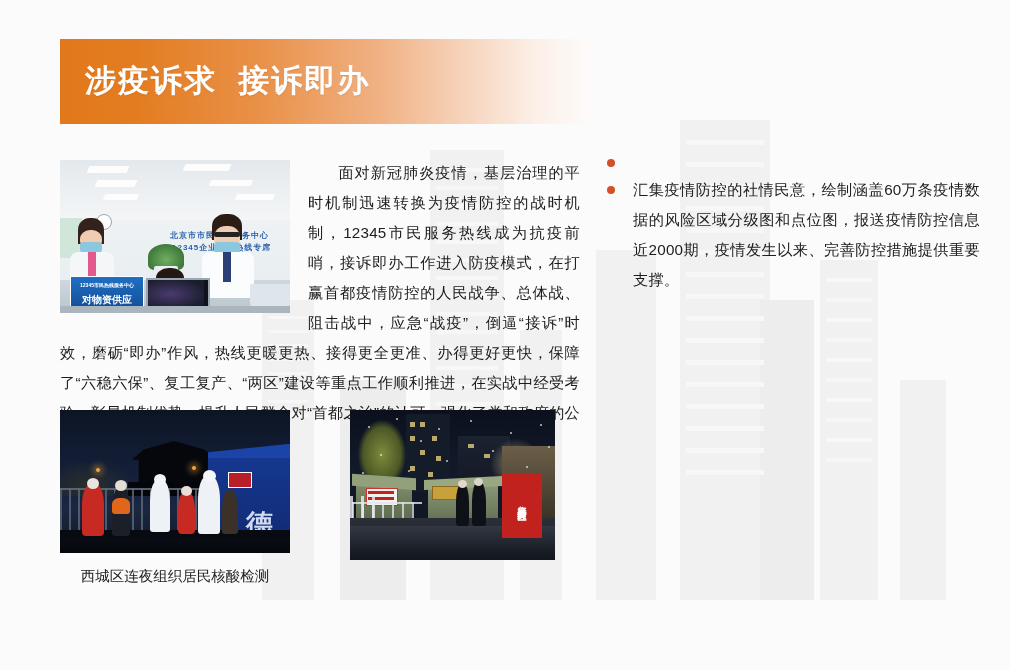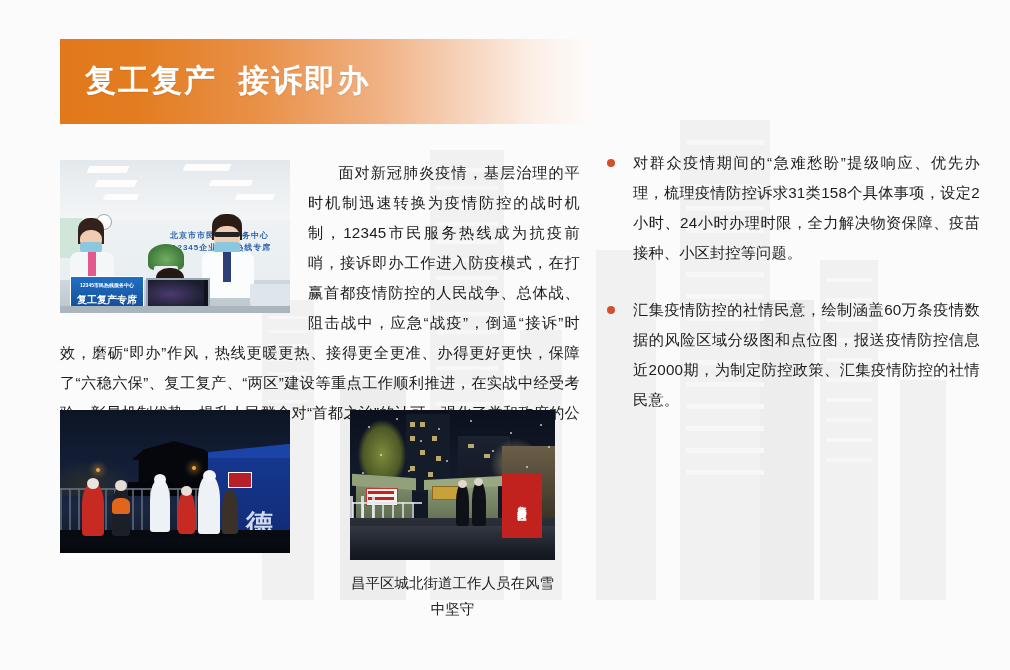--- a/index.html
+++ b/index.html
@@ -269,21 +269,21 @@
     <rect x="826" y="358" width="46" height="4"></rect>
       <rect x="826" y="378" width="46" height="4"></rect>
     <rect x="826" y="398" width="46" height="4"></rect>
       <rect x="826" y="418" width="46" height="4"></rect>
     <rect x="826" y="438" width="46" height="4"></rect>
       <rect x="826" y="458" width="46" height="4"></rect>
   </g>
 </svg>
 
 <div id="header-banner"></div>
-<div id="header-title">复工复产  接诉即办</div>
+<div id="header-title">涉疫诉求  接诉即办</div>
 
 <div id="content">
 
   <div id="left-col">
 
     <div id="photo-call-center">
       <div class="img-layer cc-ceiling"></div>
       <div class="img-layer cc-light" style="left:28px;top:6px;width:40px;height:7px;"></div>
       <div class="img-layer cc-light" style="left:36px;top:20px;width:40px;height:7px;"></div>
       <div class="img-layer cc-light" style="left:44px;top:34px;width:34px;height:6px;"></div>
@@ -312,21 +312,21 @@
 
       <div class="img-layer cc-person" style="left:152px;top:54px;width:30px;height:26px;background:#2b1d16;"></div>
       <div class="img-layer" style="left:154px;top:66px;width:26px;height:24px;background:#f0cdb2;border-radius:45%;"></div>
       <div class="img-layer" style="left:154px;top:72px;width:26px;height:5px;background:#222;border-radius:2px;"></div>
       <div class="img-layer" style="left:154px;top:82px;width:26px;height:12px;background:#8cc7e0;border-radius:4px;"></div>
       <div class="img-layer" style="left:142px;top:92px;width:52px;height:46px;background:#fbfcfd;border-radius:8px 8px 0 0;"></div>
       <div class="img-layer" style="left:163px;top:92px;width:8px;height:30px;background:#2c3f77;"></div>
 
       <div class="img-layer cc-badge">
         <span style="font-size:5px;padding-top:3px;">12345市民热线服务中心</span>
-        <span style="font-size:10px;padding-top:3px;">复工复产专席</span>
+        <span style="font-size:10px;padding-top:3px;">对物资供应</span>
       </div>
       <div class="img-layer cc-monitor"></div>
       <div class="img-layer" style="left:88px;top:120px;width:56px;height:28px;background:radial-gradient(ellipse at 40% 50%, #4a3a6e 0%, #191d2c 80%);"></div>
       <div class="img-layer" style="left:190px;top:124px;width:40px;height:22px;background:#dfe6eb;border-radius:2px;"></div>
       <div class="img-layer" style="left:0;top:146px;width:230px;height:7px;background:#aab5bd;"></div>
     </div>
 
     <div id="body-paragraph">面对新冠肺炎疫情，基层治理的平时机制迅速转换为疫情防控的战时机制，12345市民服务热线成为抗疫前哨，接诉即办工作进入防疫模式，在打赢首都疫情防控的人民战争、总体战、阻击战中，应急“战疫”，倒逼“接诉”时效，磨砺“即办”作风，热线更暖更热、接得更全更准、办得更好更快，保障了“六稳六保”、复工复产、“两区”建设等重点工作顺利推进，在实战中经受考验、彰显机制优势，提升人民群众对“首都之治”的认可，强化了党和政府的公信力。</div>
 
     <div id="bottom-photos">
@@ -353,20 +353,21 @@
           <div class="img-layer" style="left:55px;top:70px;width:12px;height:11px;border-radius:50%;background:#e4ddd4;"></div>
           <div class="img-layer na-white" style="left:90px;top:70px;width:20px;height:52px;"></div>
           <div class="img-layer" style="left:94px;top:64px;width:12px;height:11px;border-radius:50%;background:#f2f5f7;"></div>
           <div class="img-layer na-red" style="left:118px;top:82px;width:17px;height:42px;"></div>
           <div class="img-layer" style="left:121px;top:76px;width:11px;height:10px;border-radius:50%;background:#e7e0d8;"></div>
           <div class="img-layer na-white" style="left:138px;top:66px;width:22px;height:58px;"></div>
           <div class="img-layer" style="left:143px;top:60px;width:13px;height:12px;border-radius:50%;background:#f4f7f9;"></div>
           <div class="img-layer na-dark" style="left:162px;top:80px;width:16px;height:44px;background:#3b3129;"></div>
           <div class="img-layer" style="left:0;top:128px;width:230px;height:15px;background:linear-gradient(180deg,#0a0d14 0%,#05070c 100%);"></div>
         </div>
+        <div class="photo-caption" id="caption-nucleic">西城区连夜组织居民核酸检测</div>
       </div>
 
       <div class="photo-block" id="photo-block-2">
         <div id="photo-snow">
           <div class="img-layer sn-sky"></div>
           <div class="img-layer sn-building"></div>
           <div class="sn-win" style="left:60px;top:12px;width:5px;height:5px;"></div>
           <div class="sn-win" style="left:70px;top:12px;width:5px;height:5px;"></div>
           <div class="sn-win" style="left:60px;top:26px;width:5px;height:5px;"></div>
           <div class="sn-win" style="left:82px;top:26px;width:5px;height:5px;"></div>
@@ -410,30 +411,28 @@
             <div class="sn-flake" style="left:190px;top:14px;"></div>
           <div class="sn-flake" style="left:30px;top:44px;"></div>
             <div class="sn-flake" style="left:96px;top:50px;"></div>
           <div class="sn-flake" style="left:142px;top:40px;"></div>
             <div class="sn-flake" style="left:176px;top:56px;"></div>
           <div class="sn-flake" style="left:58px;top:60px;"></div>
             <div class="sn-flake" style="left:12px;top:62px;"></div>
           <div class="sn-flake" style="left:198px;top:36px;"></div>
             <div class="sn-flake" style="left:70px;top:30px;"></div>
         </div>
-        <div class="photo-caption" id="caption-snow">昌平区城北街道工作人员在风雪中坚守</div>
       </div>
 
     </div>
   </div>
 
   <div id="right-col">
     <div class="bullet-item">
       <span class="bullet-dot"></span>
-      <span>对群众疫情期间的“急难愁盼”提级响应、优先办理，梳理疫情防控诉求31类158个具体事项，设定2小时、24小时办理时限，全力解决物资保障、疫苗接种、小区封控等问题。</span>
     </div>
     <div class="bullet-item">
       <span class="bullet-dot"></span>
-      <span>汇集疫情防控的社情民意，绘制涵盖60万条疫情数据的风险区域分级图和点位图，报送疫情防控信息近2000期，为制定防控政策、汇集疫情防控的社情民意。</span>
+      <span>汇集疫情防控的社情民意，绘制涵盖60万条疫情数据的风险区域分级图和点位图，报送疫情防控信息近2000期，疫情发生以来、完善防控措施提供重要支撑。</span>
     </div>
   </div>
 
 </div>
 
 </body></html>

